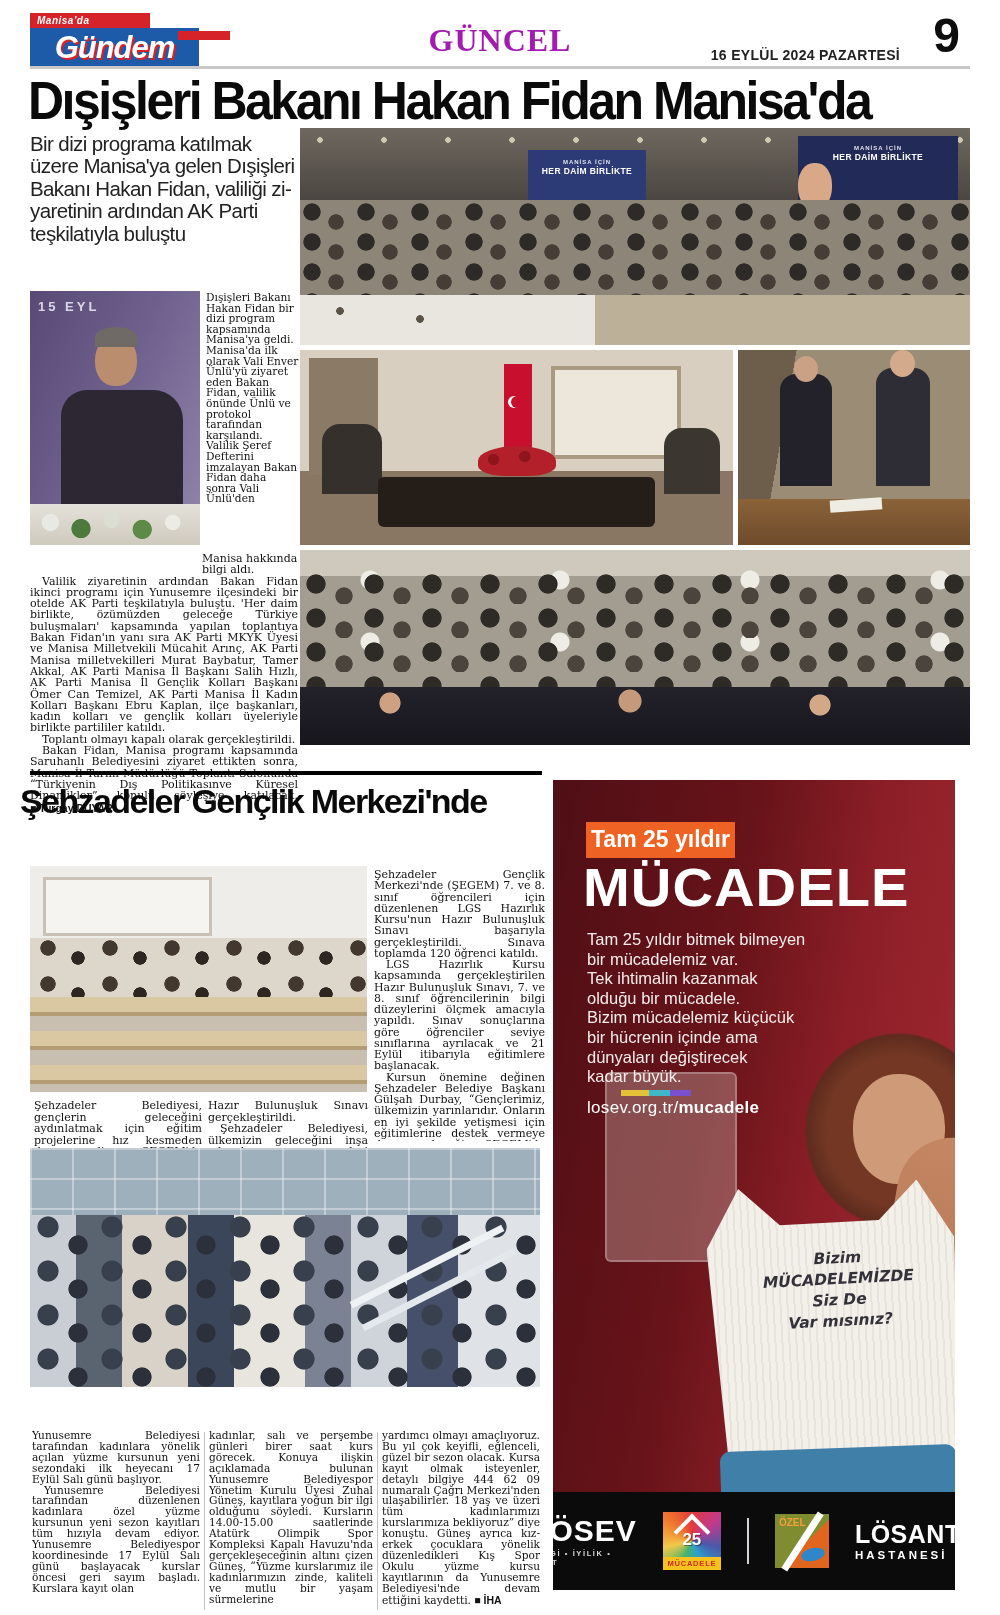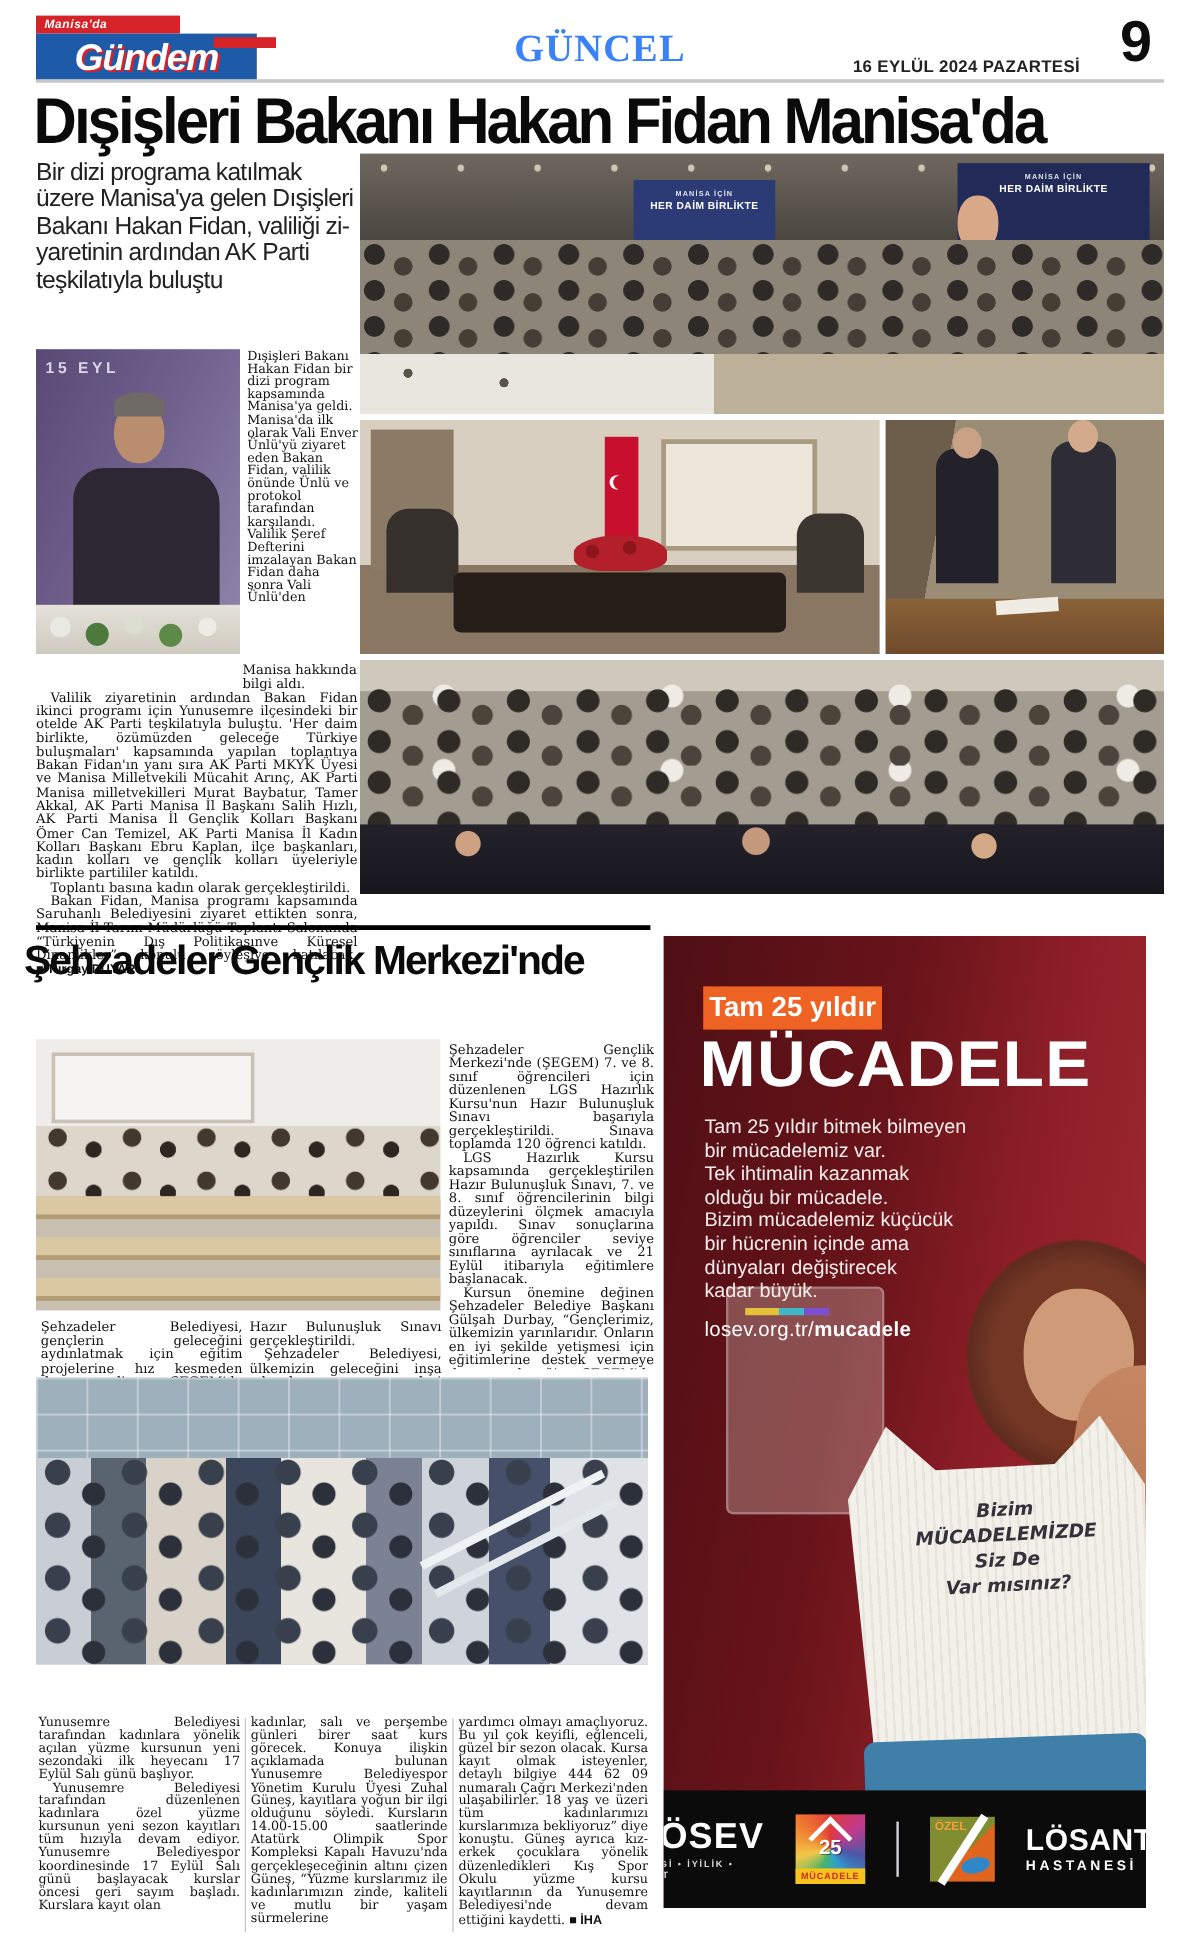--- a/index.html
+++ b/index.html
@@ -5,26 +5,26 @@
   * { margin:0; padding:0; box-sizing:border-box; }
   html,body { background:#9a9a9a; }
   .page { position:relative; width:1000px; height:1615px; margin:0 auto; background:#fff;
           font-family:"DejaVu Serif", serif; color:#111; overflow:hidden; }
   .abs { position:absolute; }
 
   
   .logo { left:30px; top:13px; width:205px; height:55px; }
   .logo-kicker { left:0; top:0; width:120px; height:15px; background:#d6232a; color:#fff;
                  font:italic bold 10px/15px "Liberation Sans",sans-serif; padding-left:7px; letter-spacing:.5px; }
-  .logo-main { left:0; top:15px; width:184px; height:40px; background:#1d5ba8; color:#fff; text-align:center;
+  .logo-main { left:0; top:15px; width:169px; height:40px; background:#1d5ba8; color:#fff; text-align:center;
                font:italic bold 31px/40px "Liberation Sans",sans-serif; letter-spacing:-1px;
                text-shadow:2px 2px 0 #d6232a; }
   .logo-chip { right:5px; top:18px; width:52px; height:9px; background:#d6232a; }
   .section-title { left:380px; top:22px; width:240px; text-align:center;
-                   font-family:"Liberation Serif",serif; font-weight:bold; font-size:32px; letter-spacing:1px; color:#3b82f6; }
+                   font-family:"Liberation Serif",serif; font-weight:bold; font-size:32px; letter-spacing:1px; color:#a21caf; }
   .edition-date { right:100px; top:47px; font:bold 14px "Liberation Sans",sans-serif; color:#222; letter-spacing:.3px; }
   .page-number { right:40px; top:8px; font:bold 48px "Liberation Sans",sans-serif; color:#0d0d0d; }
   .header-rule { left:30px; top:66px; width:940px; height:3px; background:#c8c8c8; }
 
   
   .main-headline { left:28px; top:74px; width:944px; white-space:nowrap;
                    font:bold 50px/1.0 "Liberation Sans",sans-serif; letter-spacing:-2.5px; color:#0a0a0a;
                    transform:scaleY(1.08); transform-origin:left top; }
   .h2-line1 { left:20px; top:784px; font:bold 34px/1 "Liberation Sans",sans-serif; letter-spacing:-1.6px; color:#0a0a0a; }
   .h2-line2 { left:32px; top:817px; font:bold 40px/1 "Liberation Sans",sans-serif; letter-spacing:-1.8px; color:#0a0a0a; }
@@ -237,21 +237,21 @@
     <div class="fidan-head"></div>
     <div class="fidan-hair"></div>
     <div class="fidan-flowers"></div>
   </div>
 
   <div class="abs narrow-col">Dışişleri Bakanı Hakan Fidan bir dizi program kapsamında Manisa'ya geldi. Manisa'da ilk olarak Vali Enver Ünlü'yü ziyaret eden Bakan Fidan, valilik önünde Ünlü ve protokol tarafından karşılandı. Valilik Şeref Defterini imzalayan Bakan Fidan daha sonra Vali Ünlü'den</div>
 
   <div class="abs body1">
     <p class="p-shift">Manisa hakkında bilgi aldı.</p>
     <p>Valilik ziyaretinin ardından Bakan Fidan ikinci programı için Yunusemre ilçesindeki bir otelde AK Parti teşkilatıyla buluştu. 'Her daim birlikte, özümüzden geleceğe Türkiye buluşmaları' kapsamında yapılan toplantıya Bakan Fidan'ın yanı sıra AK Parti MKYK Üyesi ve Manisa Milletvekili Mücahit Arınç, AK Parti Manisa milletvekilleri Murat Baybatur, Tamer Akkal, AK Parti Manisa İl Başkanı Salih Hızlı, AK Parti Manisa İl Gençlik Kolları Başkanı Ömer Can Temizel, AK Parti Manisa İl Kadın Kolları Başkanı Ebru Kaplan, ilçe başkanları, kadın kolları ve gençlik kolları üyeleriyle birlikte partililer katıldı.</p>
-    <p>Toplantı basına kadın olarak gerçekleştirildi.</p>
+    <p>Toplantı olmayı kapalı olarak gerçekleştirildi.</p>
     <p><span>Bakan Fidan, Manisa programı kapsamında Saruhanlı Belediyesini ziyaret ettikten sonra, Manisa İl Tarım Müdürlüğü Toplantı Salonunda “Türkiyenin Dış Politikasınve Küresel Dinamikler” konulu söyleşiye katılacak.</span>
       <span class="byline">■ Turgay DUYAR</span></p>
   </div>
 
   <div class="ph ph-conf">
     <div class="conf-lights"></div>
     <div class="conf-banner conf-banner-l">
       <div class="conf-b-small">MANİSA İÇİN</div>
       <div class="conf-b-big">HER DAİM BİRLİKTE</div>
     </div>

